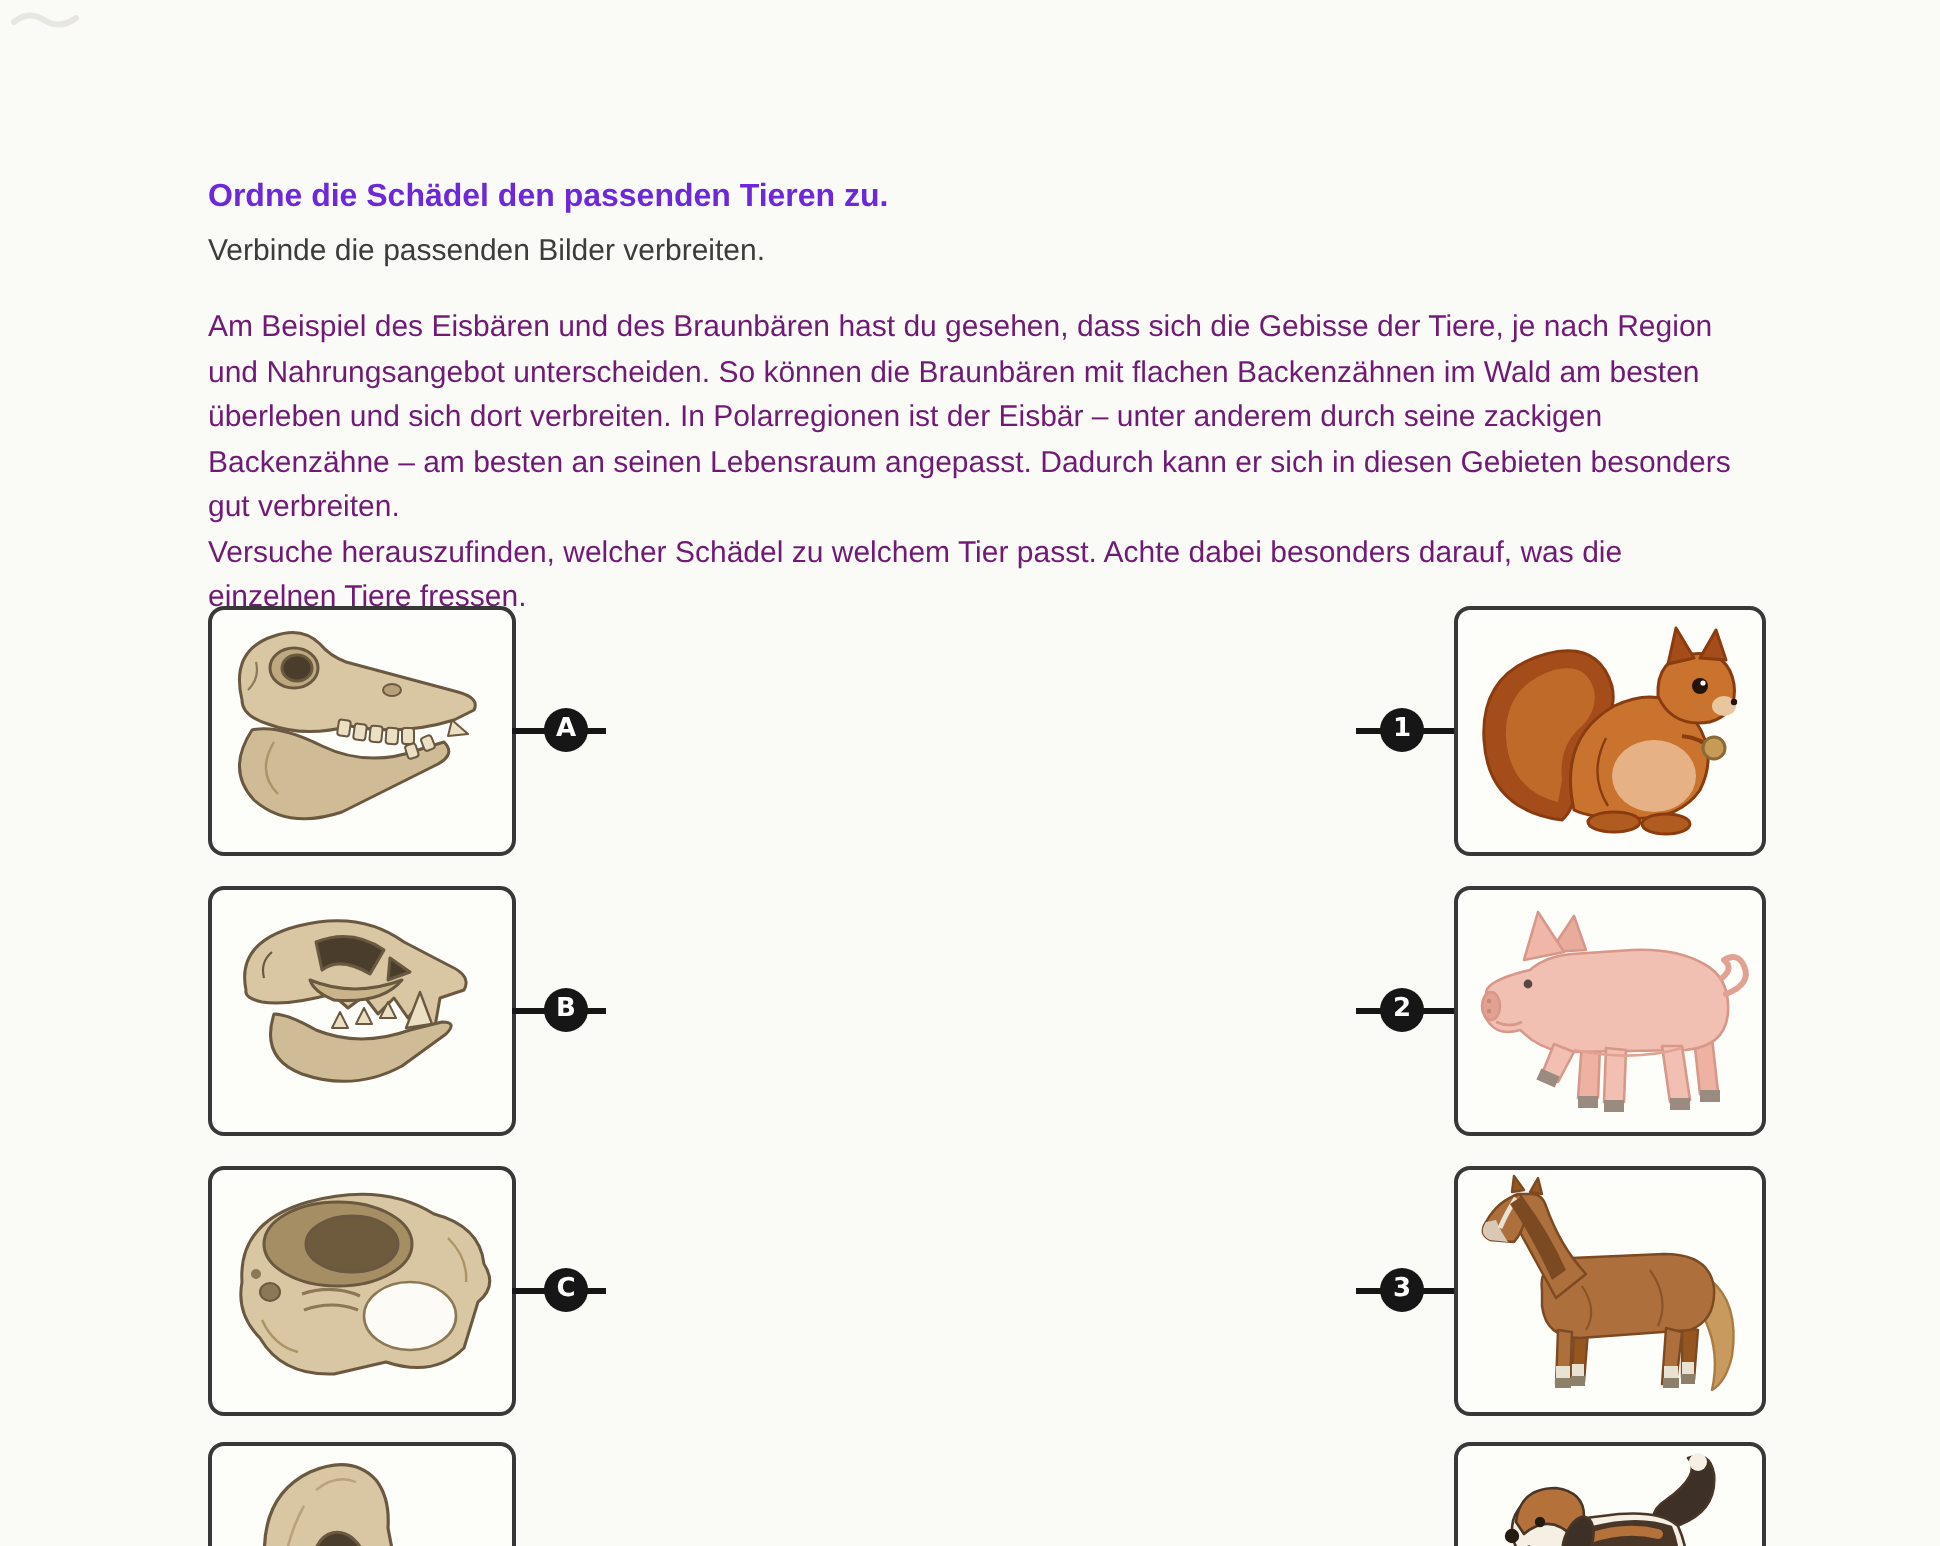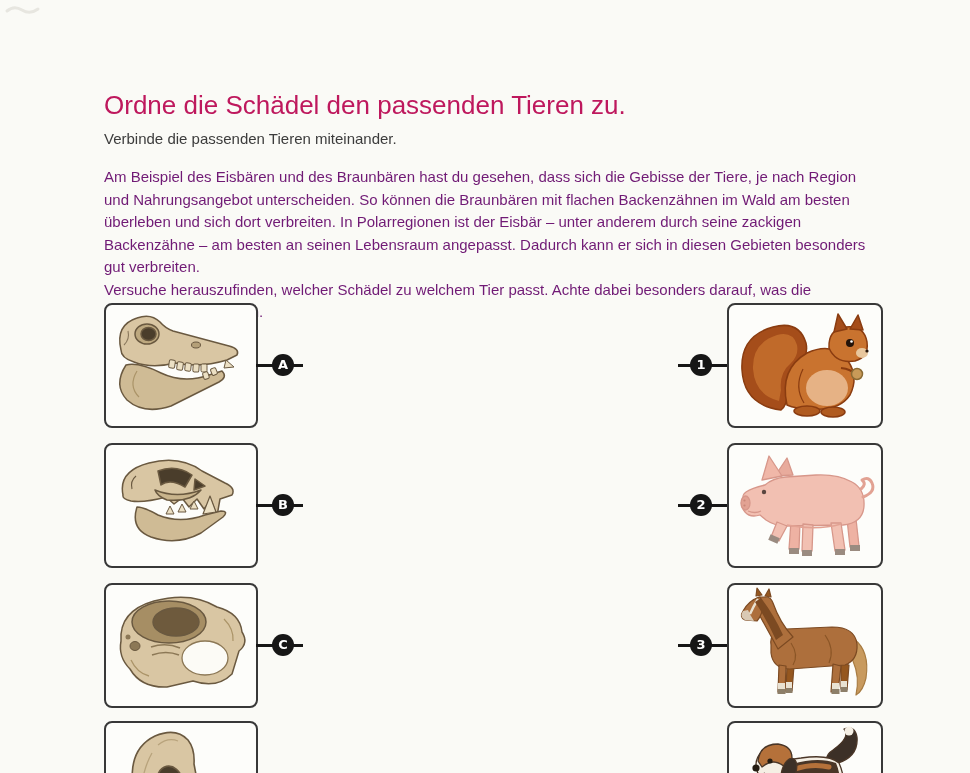--- a/index.html
+++ b/index.html
@@ -3,21 +3,21 @@
 <meta charset="utf-8">
 <style>
   html, body { margin:0; padding:0; overflow:hidden; }
   body {
     width:970px; height:773px; position:relative;
     background:#fafaf6;
     font-family:"Liberation Sans", sans-serif;
     color:#202020;
   }
   .content { position:absolute; left:104px; top:90px; width:764px; }
-  h1.title { font-size:26px; font-weight:400; color:#be185d; margin:0; }
+  h1.title { font-size:16px; font-weight:700; color:#6d28d9; margin:0; }
   p.subtitle { font-size:15px; color:#3c3c3c; margin:9px 0 0 0; }
   p.intro { font-size:15px; color:#701a75; line-height:22.5px; margin:19px 0 0 0; }
 
   .match-area { position:absolute; left:0; top:0; width:970px; height:773px; }
   .row { position:absolute; left:0; width:970px; height:125px; }
   .row1 { top:303px; } .row2 { top:443px; } .row3 { top:583px; } .row4 { top:721px; }
 
   .card {
     position:absolute; top:0; width:154px; height:125px;
     background:#fdfdfa; border:2px solid #383838; border-radius:8px;
@@ -46,21 +46,21 @@
 </style>
 </head>
 <body>
 
 <svg class="corner-artifact" width="40" height="16">
   <path d="M3,9 Q10,3 18,8 T34,7" stroke="#d8d6cf" fill="none" stroke-width="3" stroke-linecap="round"></path>
 </svg>
 
 <div class="content">
   <h1 class="title">Ordne die Schädel den passenden Tieren zu.</h1>
-  <p class="subtitle">Verbinde die passenden Tieren miteinander.</p>
+  <p class="subtitle">Verbinde die passenden Bilder verbreiten.</p>
   <p class="intro"><span>Am Beispiel des Eisbären und des Braunbären hast du gesehen, dass sich die Gebisse der Tiere, je nach Region und Nahrungsangebot unterscheiden. So können die Braunbären mit flachen Backenzähnen im Wald am besten überleben und sich dort verbreiten. In Polarregionen ist der Eisbär – unter anderem durch seine zackigen Backenzähne – am besten an seinen Lebensraum angepasst. Dadurch kann er sich in diesen Gebieten besonders gut verbreiten.</span><br><span>Versuche herauszufinden, welcher Schädel zu welchem Tier passt. Achte dabei besonders darauf, was die einzelnen Tiere fressen.</span></p>
 </div>
 
 <div class="match-area">
 
   <div class="row row1">
     <div class="card lcard">
       <svg viewBox="0 0 150 121">
         <g stroke="#6a5940" stroke-width="1.5" stroke-linejoin="round">
           <path d="M15,45 Q9,20 31,13 Q45,8 54,17 Q59,23 67,26 L123,41 Q134,44 131,50 L121,55 Q95,63 69,58 Q46,64 28,57 Q15,53 15,45 Z" fill="#d9c6a3"></path>

